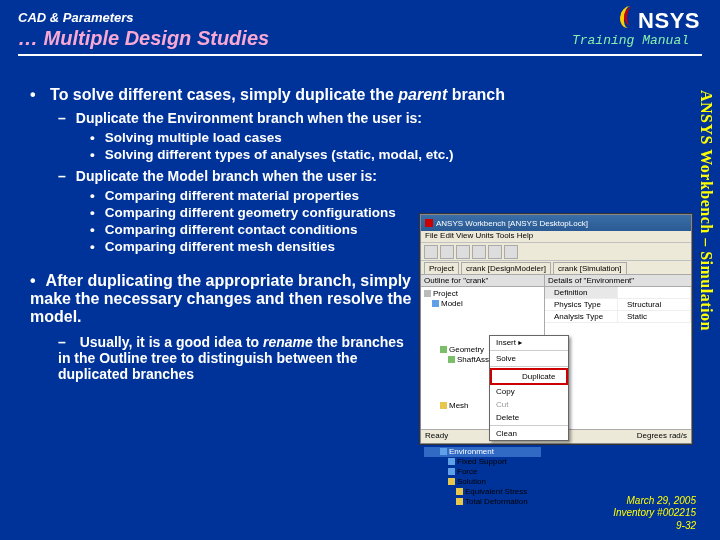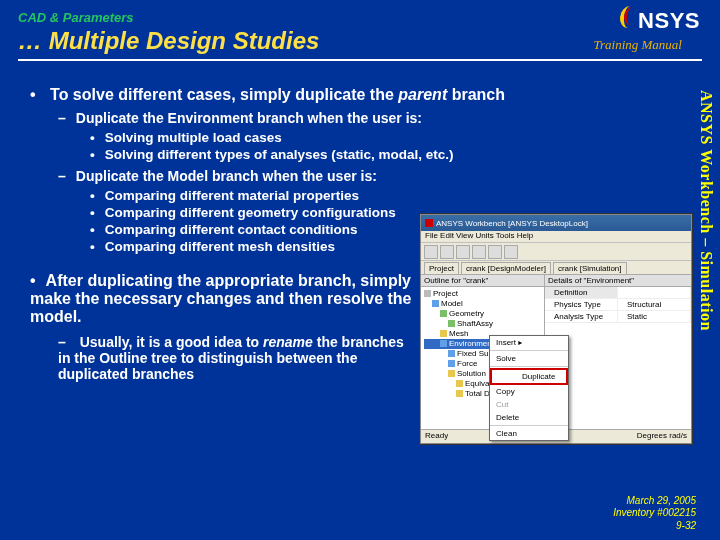--- a/index.html
+++ b/index.html
@@ -9,43 +9,43 @@
     font-family: Arial, Helvetica, sans-serif;
     color: #fff;
     position: relative;
   }
   
   .header {
     position: relative;
     padding: 10px 18px 8px 18px;
   }
   .eyebrow {
-    color: #22c55e;
+    color: #ffffff;
     font-size: 13px;
     font-weight: bold;
     font-style: italic;
   }
   .title-row {
     display: flex;
     align-items: flex-end;
     justify-content: space-between;
     margin-top: 2px;
   }
   .title {
-    color: #fde047;
-    font-size: 24px;
+    color: #f9a8d4;
+    font-size: 20px;
     font-weight: bold;
     font-style: italic;
   }
   .training-manual {
-    color: #eab308;
-    font-family: Liberation Serif, serif;
+    color: #86efac;
+    font-family: Liberation Mono, monospace;
     font-style: italic;
     font-size: 13px;
-    margin-right: 20px;
+    margin-right: 13px;
     margin-bottom: 2px;
   }
   .logo {
     position: absolute;
     top: 6px;
     right: 20px;
     display: flex;
     align-items: baseline;
     gap: 0;
   }
@@ -162,21 +162,21 @@
   }
   .shot .tabrow .tab { font-size:8px; padding:1px 4px; background:#ece9d8; border:1px solid #aaa; border-bottom:none;}
   .shot .body { display:flex; height: calc(100% - 74px); }
   .shot .left {
     width: 124px; background:#fff; border-right:1px solid #aaa;
   }
   .shot .left .hdr { background:#e0e0e0; font-size:8px; padding:1px 3px; border-bottom:1px solid #aaa;}
   .shot .tree { padding: 2px 3px; font-size:8px; line-height:1.25; }
   .shot .tree .node { white-space:nowrap; overflow:hidden; text-overflow:ellipsis; }
   .shot .tree .i1 { padding-left: 8px; }
-  .shot .tree .i2 { padding-left: 16px; }
+  .shot .tree .i2 { padding-left: 16px; margin-top: 36px; }
   .shot .tree .i3 { padding-left: 24px; }
   .shot .tree .sq { display:inline-block; width:7px; height:7px; background:#5fa0e8; margin-right:2px; vertical-align:middle;}
   .shot .tree .sqg { background:#7bbf6a; }
   .shot .tree .sqy { background:#e8c74f; }
   .shot .tree .sqgr { background:#bbb; }
   .shot .ctx {
     position:absolute; left:68px; top:120px; width:80px;
     background:#fff; border:1px solid #666; box-shadow:2px 2px 3px rgba(0,0,0,.4);
   }
   .shot .ctx .mi { font-size:8px; padding:2px 6px; white-space:nowrap; }

